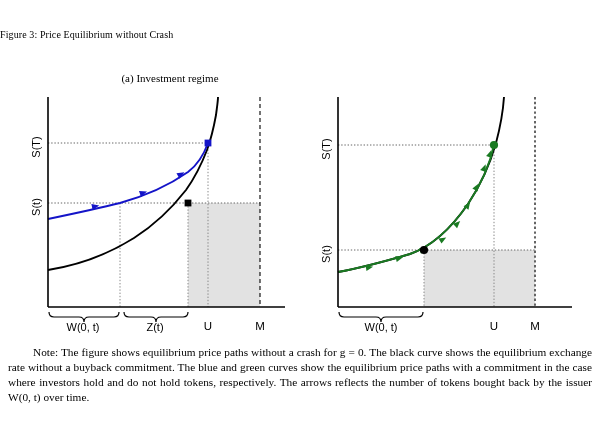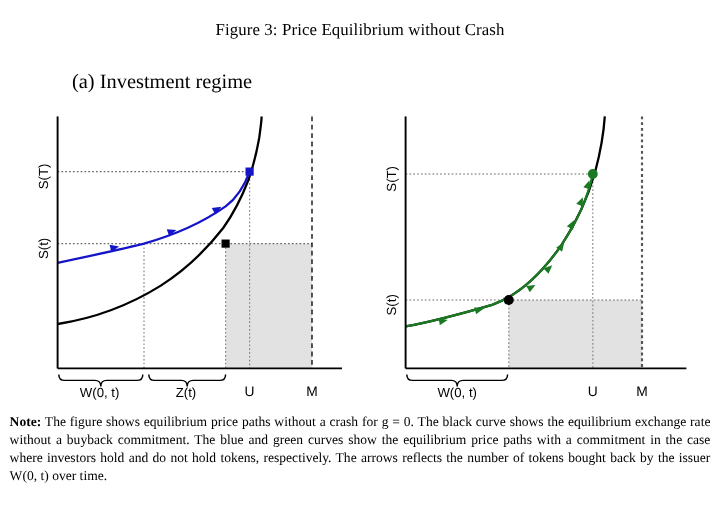--- a/index.html
+++ b/index.html
@@ -15,49 +15,49 @@
     position: relative;
     overflow: hidden;
   }
   #figure-root {
     width: 600px;
     height: 428px;
     position: relative;
   }
   .fig-title {
     position: absolute;
-    top: 18px;
+    top: 29px;
     left: 0;
     width: 600px;
-    text-align: center;
-    font-size: 14px;
+    text-align: left;
+    font-size: 10px;
     letter-spacing: 0.1px;
   }
   .panel-title {
     position: absolute;
-    top: 58px;
-    font-size: 17px;
-    text-align: left;
+    top: 72px;
+    font-size: 11px;
+    text-align: center;
   }
   #panel-a-title { left: 60px; width: 220px; }
   #panel-b-title { left: 360px; width: 200px; }
   #plots {
     position: absolute;
     top: 0; left: 0;
   }
   .note-block {
     position: absolute;
     top: 345px;
     left: 8px;
     width: 584px;
     font-size: 11.3px;
     line-height: 1.32;
     text-align: justify;
   }
-  .note-label { font-weight: bold; }
+  .note-label { font-weight: normal; margin-left: 25px; }
   svg text {
     font-family: "Liberation Sans", sans-serif;
   }
   .axis-lbl {
     font-size: 11px;
     fill: #000;
   }
   .tick-lbl {
     font-size: 11.5px;
     fill: #000;

